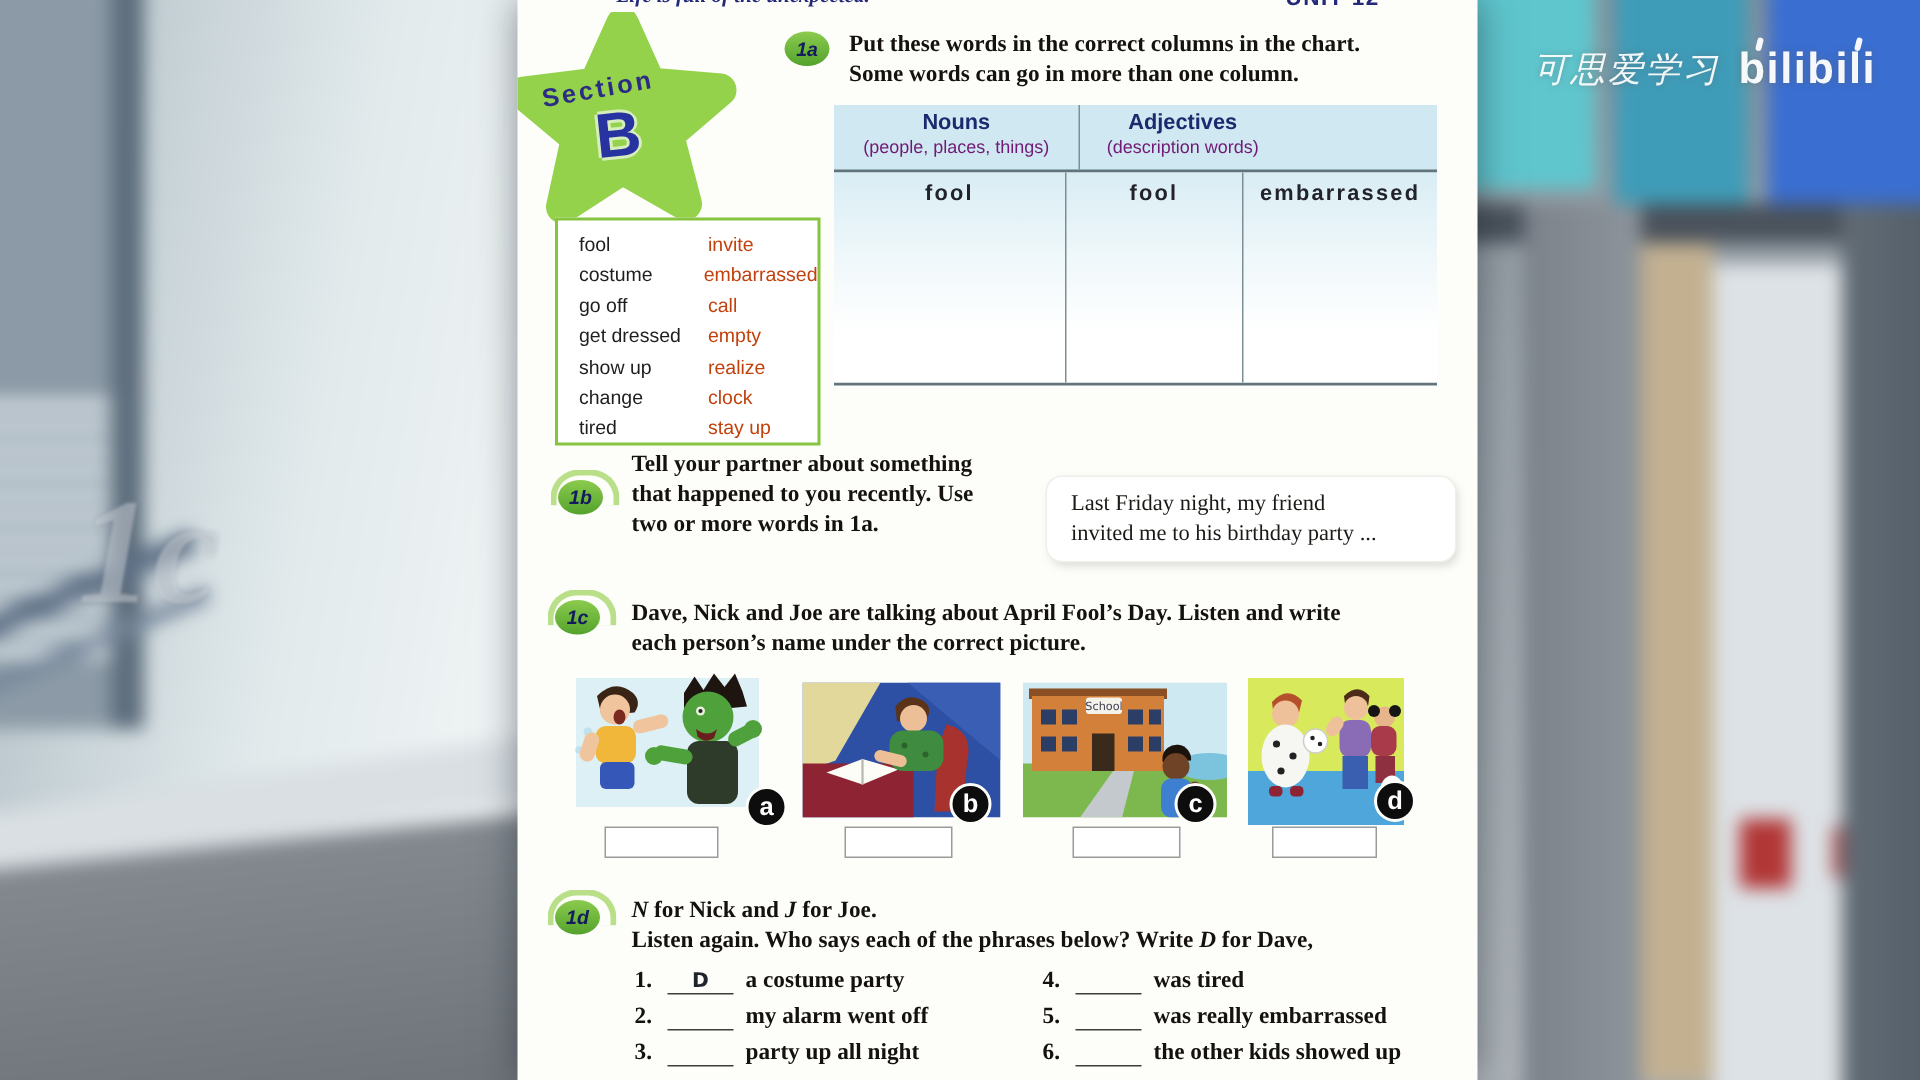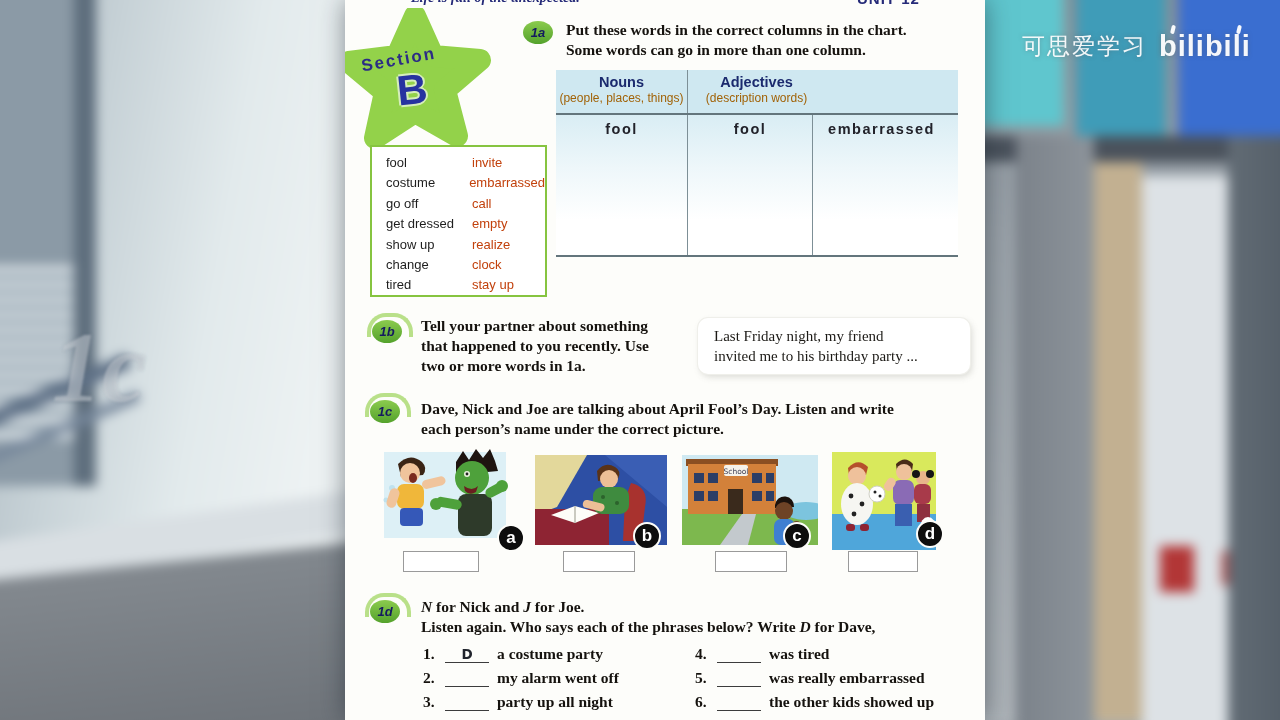--- a/index.html
+++ b/index.html
@@ -35,21 +35,21 @@
   .bgr-beam   { position:absolute; left:0; top:150px; width:330px; height:26px; background:#4a525c; }
   .bgr-pillar { position:absolute; left:52px; top:150px; width:78px; height:600px; background:linear-gradient(90deg,#7b828a,#8d949b); }
   .bgr-beige  { position:absolute; left:130px; top:176px; width:48px; height:560px; background:#c2b091; }
   .bgr-door   { position:absolute; left:178px; top:190px; width:86px; height:560px; background:#dde2e6; }
   .bgr-red1   { position:absolute; left:196px; top:560px; width:34px; height:46px; background:#b23636; }
   .bgr-red2   { position:absolute; left:258px; top:565px; width:20px; height:34px; background:#a84040; }
   .bgr-dark   { position:absolute; left:264px; top:150px; width:70px; height:600px; background:linear-gradient(90deg,#626c75,#525c66); }
 
   
   .watermark { position:absolute; left:1022px; top:30px; display:flex; align-items:center; gap:12px; z-index:9; }
-  .wm-text { font-size:23px; color:rgba(255,255,255,0.92); letter-spacing:2px; text-shadow:0 0 4px rgba(90,100,110,.5); }
+  .wm-text { font-size:23px; color:rgba(255,255,255,0.92); letter-spacing:2px; text-shadow:0 0 4px rgba(90,100,110,.5);font-style:italic; }
   .wm-logo { position:relative; font-size:29px; font-weight:800; color:rgba(255,255,255,0.95);
              letter-spacing:1px; text-shadow:0 0 4px rgba(90,100,110,.5); }
   .wm-tick { position:absolute; top:-5px; width:4px; height:9px; background:rgba(255,255,255,.95); border-radius:2px; }
   .wm-tick1 { left:12px;  transform:rotate(14deg); }
   .wm-tick2 { left:78px;  transform:rotate(14deg); }
 
   
   .page { position:absolute; left:345px; top:0; width:640px; height:720px; background:#fdfdfa;
           box-shadow:0 0 24px rgba(25,35,45,.5); overflow:hidden; }
 
@@ -75,28 +75,28 @@
 
   .instr { position:absolute; font-family:"Liberation Serif",serif; font-weight:bold;
            font-size:15.5px; line-height:19.5px; color:#15120e; }
 
   
   .chart { position:absolute; left:211px; top:70px; width:402px; height:187px;
            border-bottom:2px solid #63757c; }
   .chart-head { display:flex; height:45px; background:#cfe8f1; border-bottom:2px solid #63757c; }
   .chart-body { display:flex; height:140px; background:linear-gradient(180deg,#d9edf4 0%,#eef7fa 38%,#ffffff 75%); }
   .chart-col { text-align:center; }
-  .chart-col.c1 { width:132px; }
+  .chart-col.c1 { width:164px; }
   .chart-col.c2 { width:125px; }
   .chart-col.c3 { width:137px; }
   .chart-head .chart-col { padding-top:4px; border-right:1.5px solid #7d8f96; }
   .chart-head .chart-col:last-child, .chart-body .chart-col:last-child { border-right:none; }
   .chart-body .chart-col { border-right:1.5px solid #7d8f96; padding-top:6px; }
   .col-title { font-size:14.5px; font-weight:bold; color:#1b2a6e; }
-  .col-sub   { font-size:12px; color:#a16207; margin-top:1px; }
+  .col-sub   { font-size:12px; color:#701a75; margin-top:1px; }
   .col-entry { font-size:14.5px; font-weight:bold; color:#22222a; letter-spacing:1.5px; }
 
   
   .word-box { position:absolute; left:25px; top:145px; width:177px; height:152px;
               background:#fff; border:2.5px solid #86c440; padding:8px 0 0 14px; }
   .word-row { display:flex; height:20.4px; }
   .word-c1 { width:86px; font-size:13px; color:#1e1e1e; }
   .word-c2 { font-size:13px; color:#c2410c; }
 
   
@@ -235,21 +235,21 @@
           <span class="word-c1">change</span>
           <span class="word-c2">clock</span>
         </div>
       <div class="word-row">
           <span class="word-c1">tired</span>
           <span class="word-c2">stay up</span>
         </div>
     </div>
 
     <div class="badge arc" style="left:27px; top:320px;">1b</div>
-    <div class="instr" style="left:76px; top:316px; line-height:20px;">
+    <div class="instr" style="left:76px; top:300px; line-height:20px;">
       <div>Tell your partner about something</div>
       <div>that happened to you recently. Use</div>
       <div>two or more words in 1a.</div>
     </div>
     <div class="bubble">
       <div>Last Friday night, my friend</div>
       <div>invited me to his birthday party ...</div>
     </div>
 
     <div class="badge arc" style="left:25px; top:400px;">1c</div>

